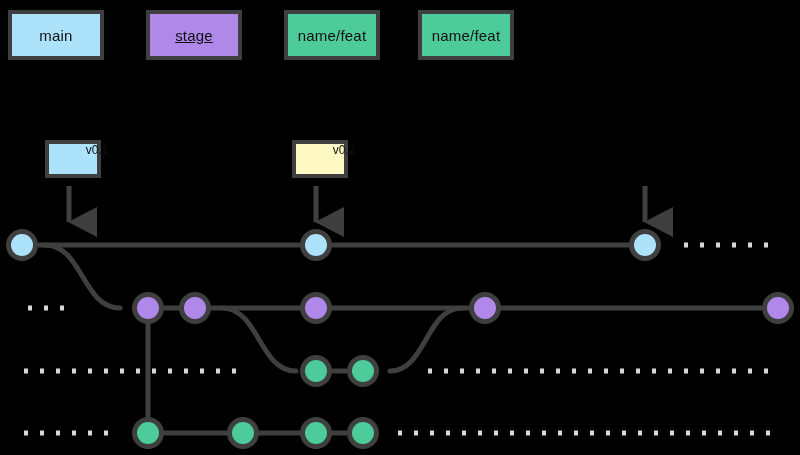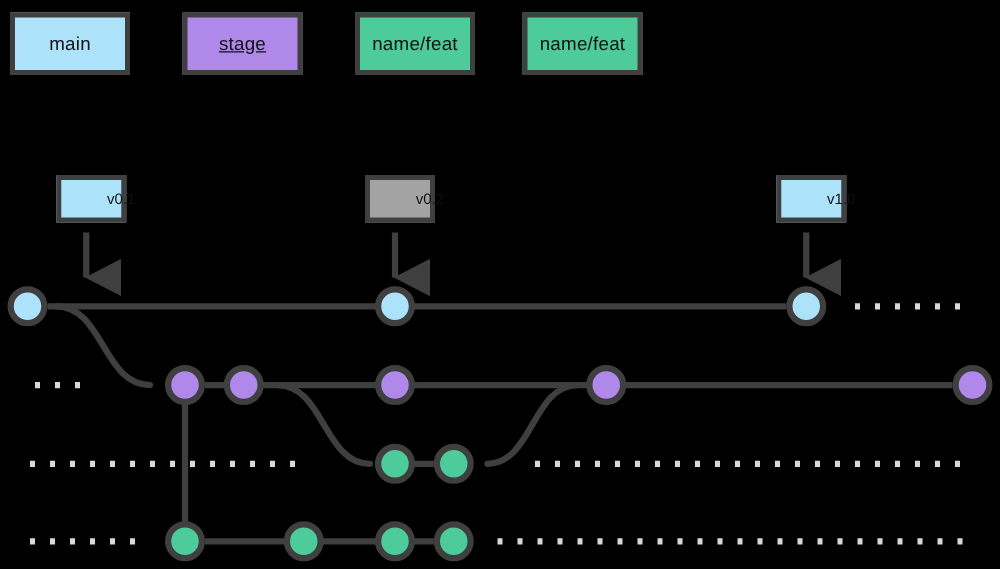--- a/index.html
+++ b/index.html
@@ -32,21 +32,21 @@
     letter-spacing: 0.2px;
     line-height: 1;
     user-select: none;
   }
   
   .tag-box {
     position: absolute;
     box-sizing: border-box;
     border: 4px solid #3f3f3f;
     display: flex;
-    align-items: center;
+    align-items: flex-start;
     justify-content: center;
     color: #111111;
     font-size: 12px;
     line-height: 1;
     user-select: none;
     padding-left: 48px;
   }
   
   #graph {
     position: absolute;
@@ -70,25 +70,22 @@
   <div class="legend-box" style="left: 284px; top: 10px; width: 96px; height: 50px; background: rgb(78, 203, 154); border-color: rgb(63, 63, 63); color: rgb(17, 17, 17);">
     <span>name/feat</span>
   </div>
   <div class="legend-box" style="left: 418px; top: 10px; width: 96px; height: 50px; background: rgb(78, 203, 154); border-color: rgb(63, 63, 63); color: rgb(17, 17, 17);">
     <span>name/feat</span>
   </div>
 
   <div class="tag-box" style="left: 45px; top: 140px; width: 48px; height: 38px; background: rgb(172, 227, 251); border-color: rgb(63, 63, 63); color: rgb(17, 17, 17);">
     <span>v0.1</span>
   </div>
-  <div class="tag-box" style="left: 292px; top: 140px; width: 48px; height: 38px; background: #a3a3a3; border-color: rgb(63, 63, 63); color: rgb(17, 17, 17);">
+  <div class="tag-box" style="left: 292px; top: 140px; width: 48px; height: 38px; background: #fef9c3; border-color: rgb(63, 63, 63); color: rgb(17, 17, 17);">
     <span>v0.2</span>
-  </div>
-  <div class="tag-box" style="left: 621px; top: 140px; width: 48px; height: 38px; background: rgb(172, 227, 251); border-color: rgb(63, 63, 63); color: rgb(17, 17, 17);">
-    <span>v1.0</span>
   </div>
 
   <svg id="graph" viewBox="0 0 800 455" xmlns="http://www.w3.org/2000/svg">
     <defs>
       <marker id="arrowhead" markerWidth="7" markerHeight="7" refX="3" refY="5.6" orient="auto" markerUnits="strokeWidth">
         <path d="M0,0 L6,0 L3,5.8 Z" fill="#3f3f3f"></path>
       </marker>
     </defs>
     <g id="tag-arrows">
         <line x1="69" y1="186" x2="69" y2="222" stroke="#3f3f3f" stroke-width="5" marker-end="url(#arrowhead)"></line>

